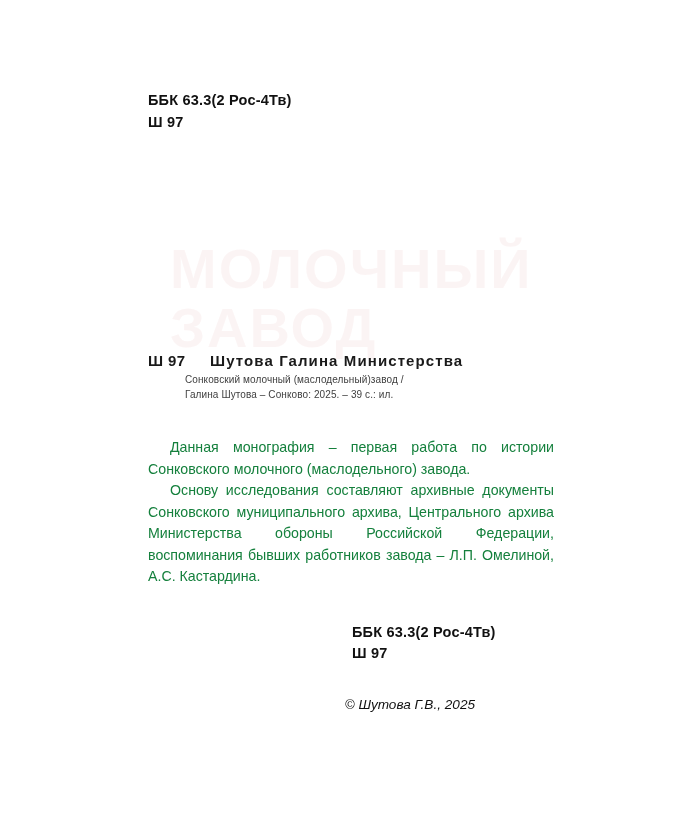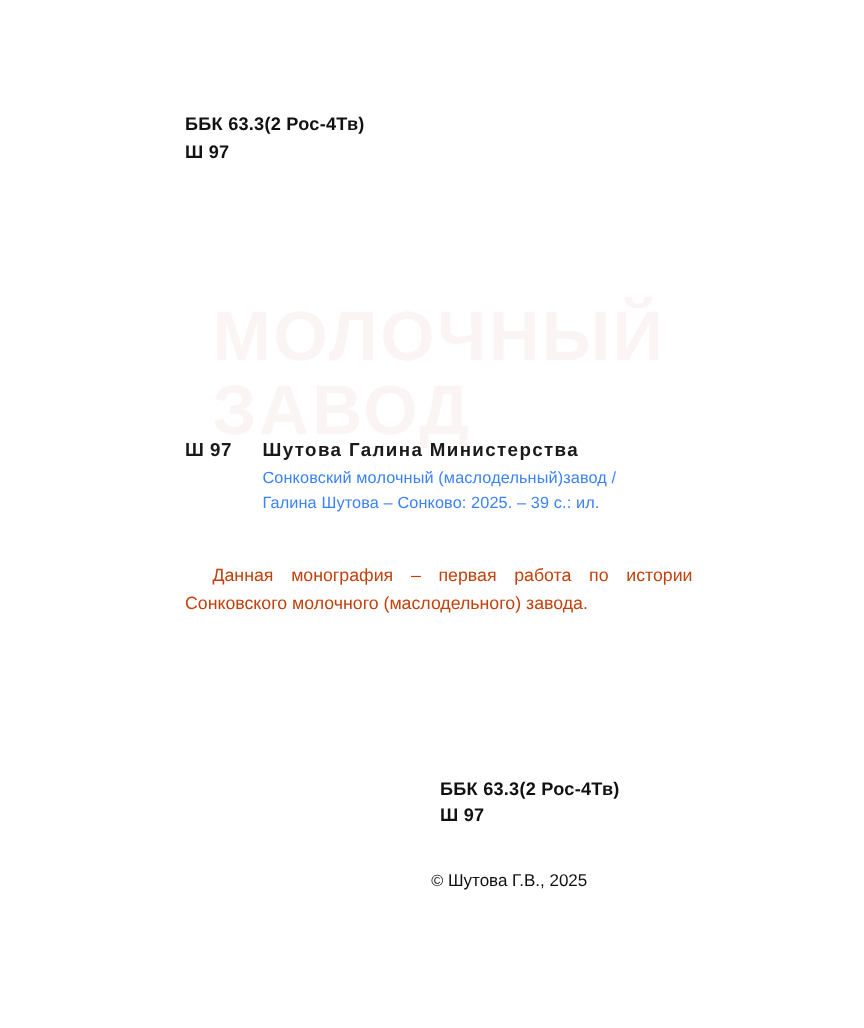--- a/index.html
+++ b/index.html
@@ -68,37 +68,37 @@
   }
   .record-code {
     width: 62px;
     flex: 0 0 62px;
   }
   .record-author {
     letter-spacing: 1.1px;
   }
   .record-desc {
     margin-top: 3px;
-    margin-left: 62px;
-    font-size: 13px;
+    margin-left: 37px;
+    font-size: 10px;
     line-height: 1.5;
     letter-spacing: 0.1px;
-    color: #3b82f6;
+    color: #404040;
   }
 
   
   .annotation {
     position: absolute;
     left: 148px;
-    top: 451px;
+    top: 437px;
     width: 406px;
     font-size: 14.2px;
     line-height: 1.52;
     text-align: justify;
-    color: #c2410c;
+    color: #15803d;
   }
   .annotation p {
     margin: 0;
     text-indent: 22px;
   }
 
   
   .udc-block-bottom {
     position: absolute;
     left: 352px;
@@ -114,20 +114,21 @@
   .copyright {
     position: absolute;
     left: 345px;
     top: 694px;
     font-size: 13.6px;
     line-height: 1.55;
     color: #111;
   }
   .copyright .c-line {
     white-space: nowrap;
+    font-style: italic;
   }
   .copyright .c-sym {
     font-size: 13px;
   }
 </style>
 </head>
 <body>
 
 <div class="page">
 
@@ -147,20 +148,21 @@
       <span class="record-author">Шутова  Галина  Министерства</span>
     </div>
     <div class="record-desc">
       <div>Сонковский  молочный  (маслодельный)завод /</div>
       <div>Галина Шутова – Сонково: 2025. – 39 с.: ил.</div>
     </div>
   </div>
 
   <div class="annotation">
     <p>Данная монография – первая работа по истории Сонковского молочного (маслодельного) завода.</p>
+    <p>Основу исследования составляют архивные документы  Сонковского муниципального архива, Центрального архива Министерства обороны Российской Федерации, воспоминания бывших работников завода – Л.П. Омелиной, А.С. Кастардина.</p>
   </div>
 
   <div class="udc-block-bottom">
     <div>ББК 63.3(2 Рос-4Тв)</div>
     <div class="line2">Ш 97</div>
   </div>
 
   <div class="copyright">
     <div class="c-line">
       <span class="c-sym">©</span>

